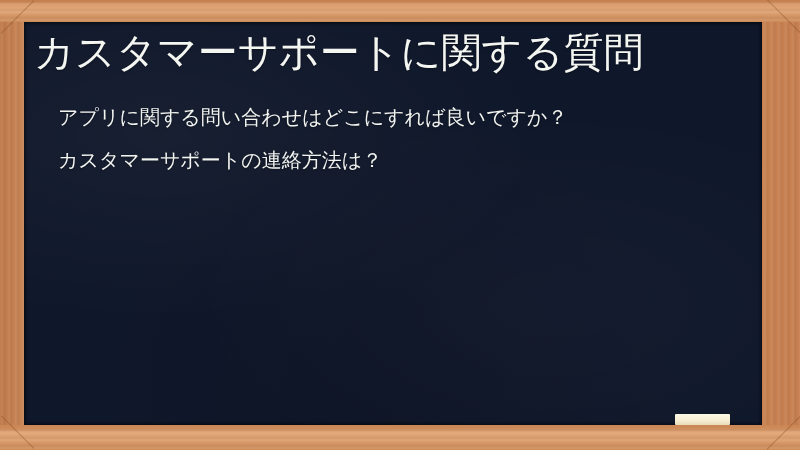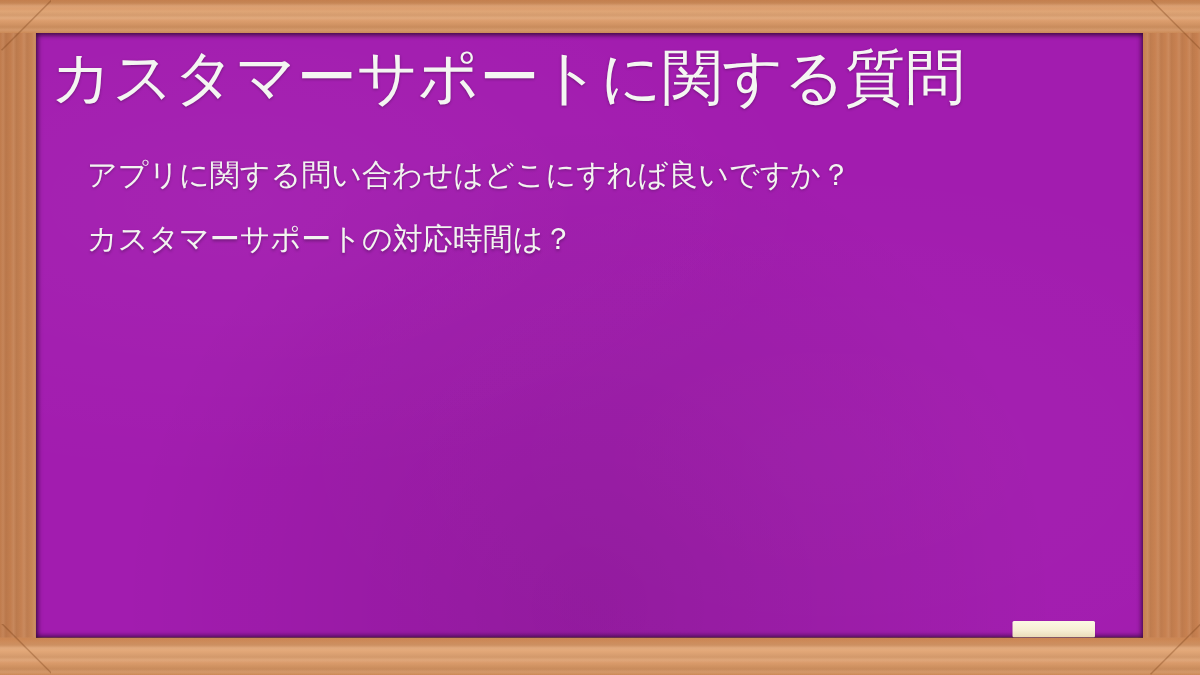--- a/index.html
+++ b/index.html
@@ -70,21 +70,21 @@
   .miter.br { right: 0; bottom: 0; }
   .miter.br::after { transform: rotate(-45deg); }
 
   
   .board {
     position: absolute;
     left: 24px;
     top: 22px;
     width: 738px;
     height: 403px;
-    background: #a21caf;
+    background: #0f172a;
     box-shadow:
       inset 0 2px 3px rgba(0,0,0,0.40),
       inset 2px 0 3px rgba(0,0,0,0.28),
       inset -2px 0 3px rgba(0,0,0,0.22),
       inset 0 -2px 3px rgba(0,0,0,0.25);
     overflow: hidden;
   }
   
   .board::before {
     content: "";
@@ -157,21 +157,21 @@
   <div class="miter bl"></div>
   <div class="miter br"></div>
 
   <div class="board">
     <div class="board-inner">
 
       <div class="title">カスタマーサポートに関する質問</div>
 
       <div class="q-list">
         <div class="q-item">アプリに関する問い合わせはどこにすれば良いですか？</div>
-        <div class="q-item">カスタマーサポートの対応時間は？</div>
+        <div class="q-item">カスタマーサポートの連絡方法は？</div>
       </div>
 
       <div class="chalk"></div>
 
     </div>
   </div>
 
 </div>
 
 </body></html>

